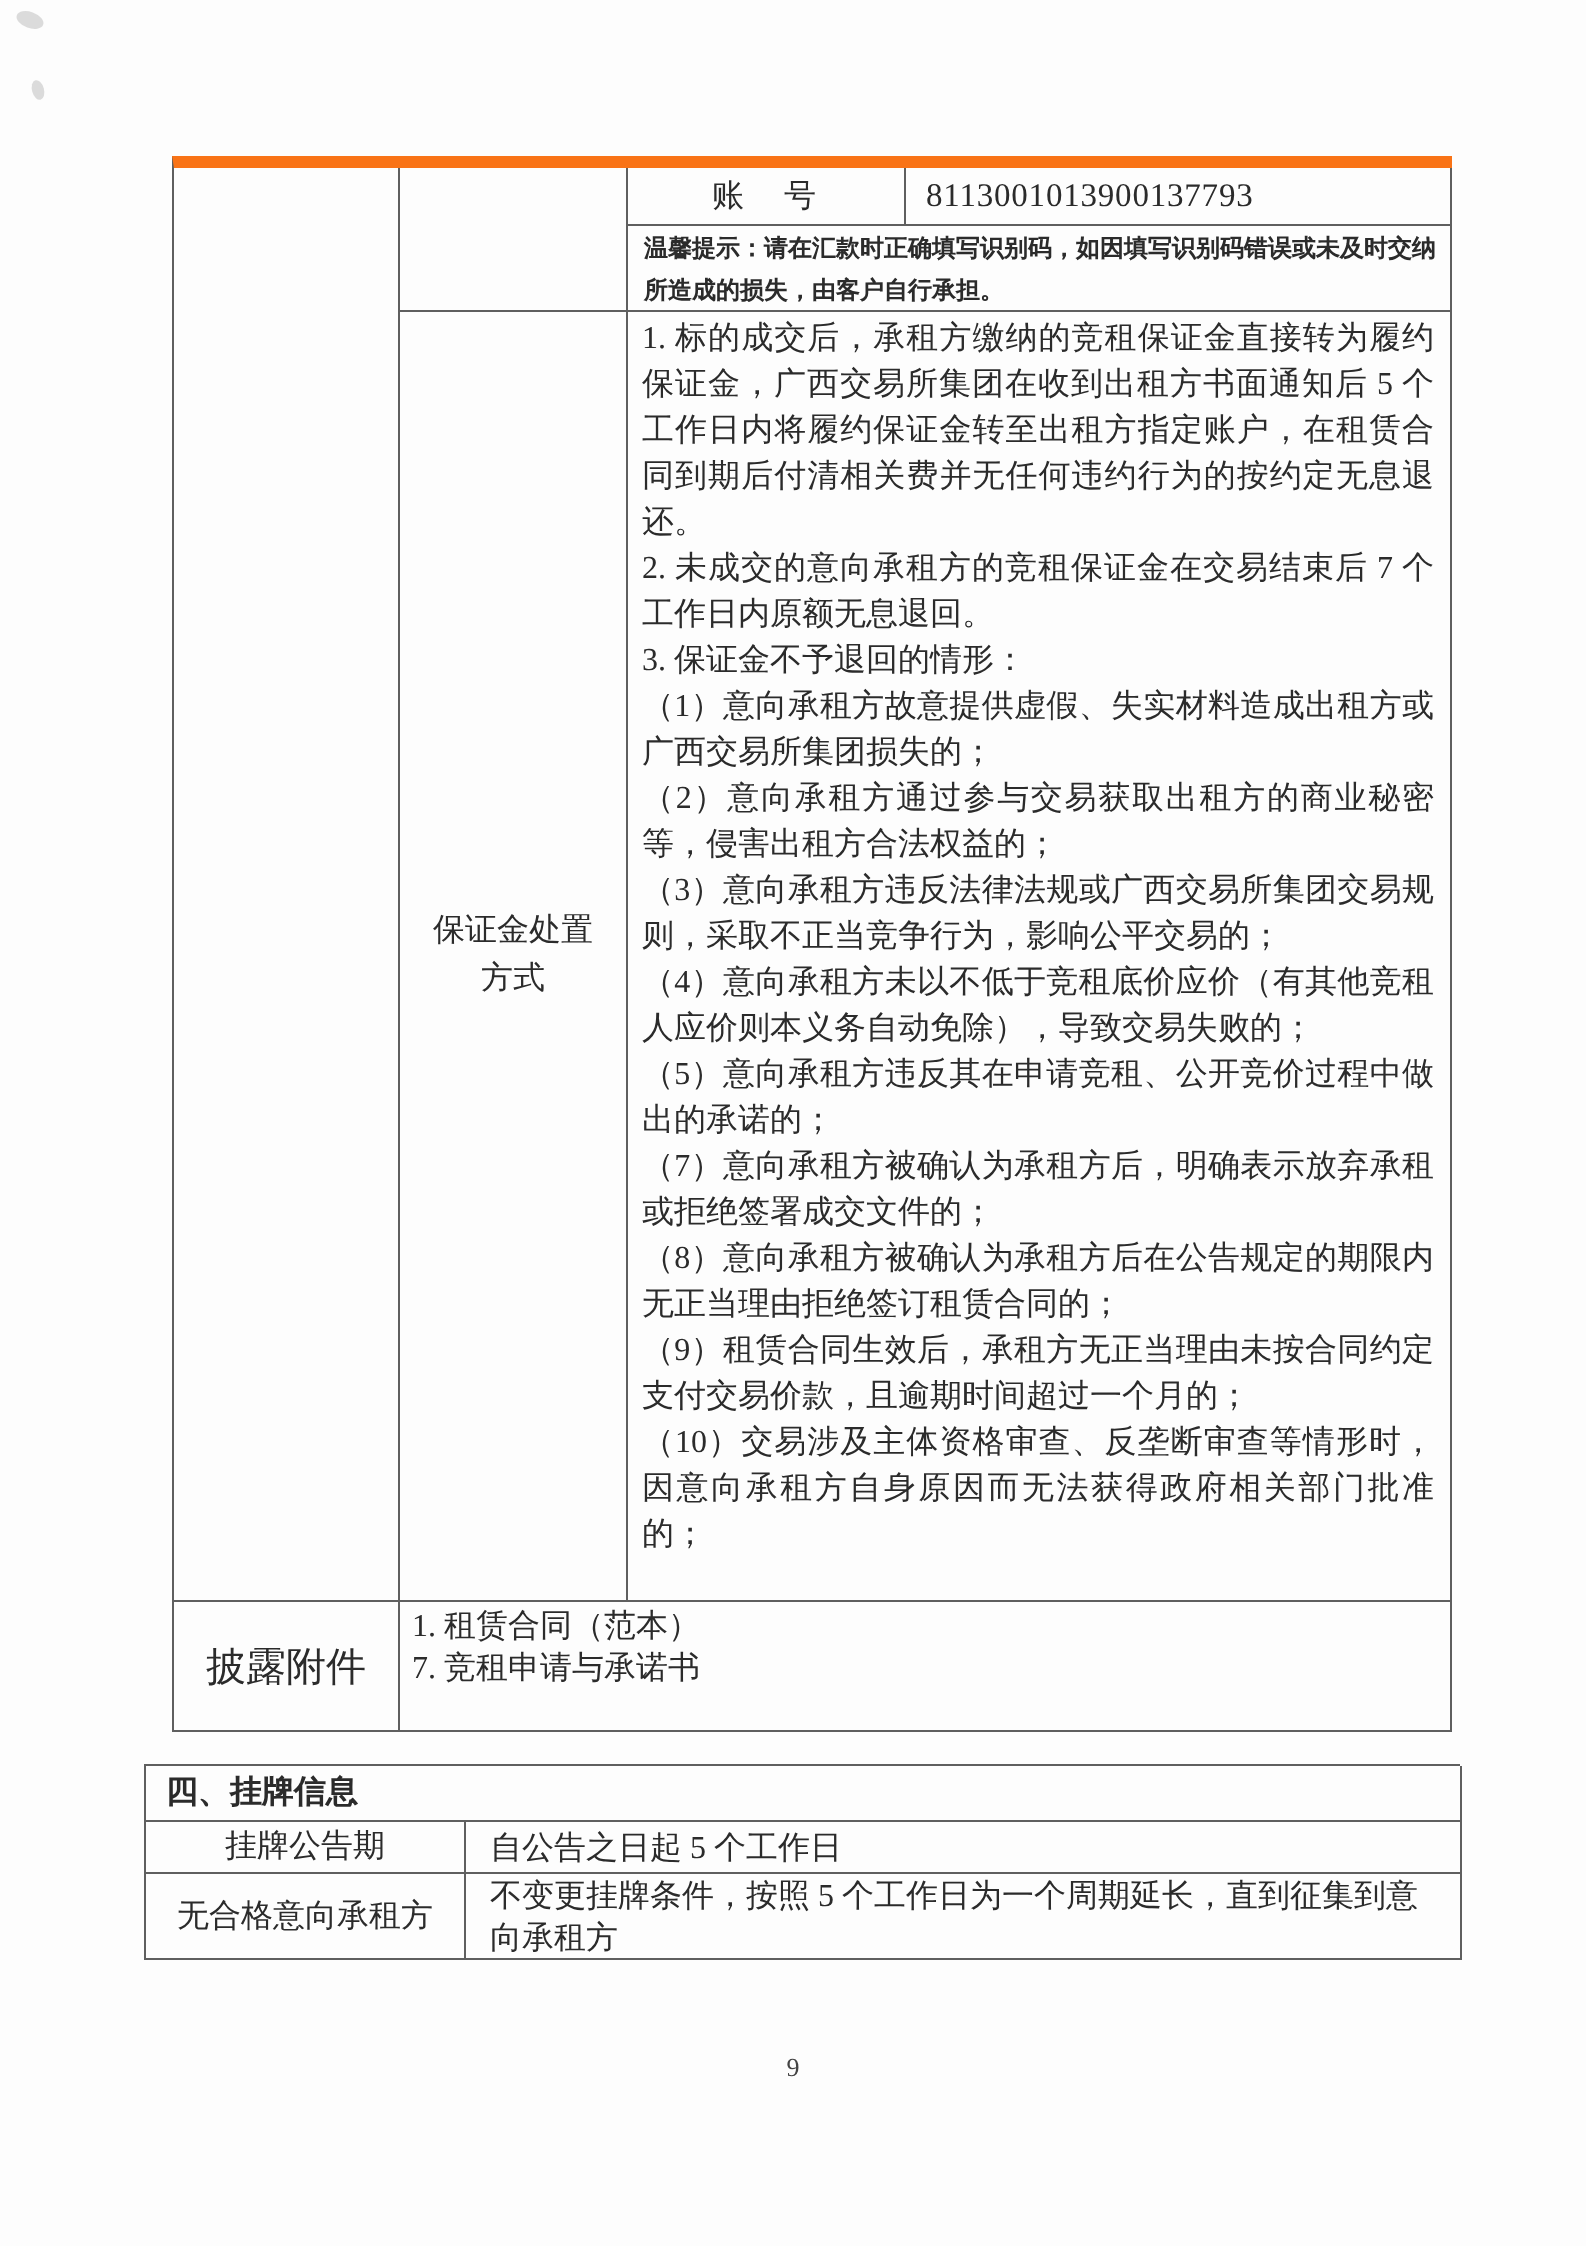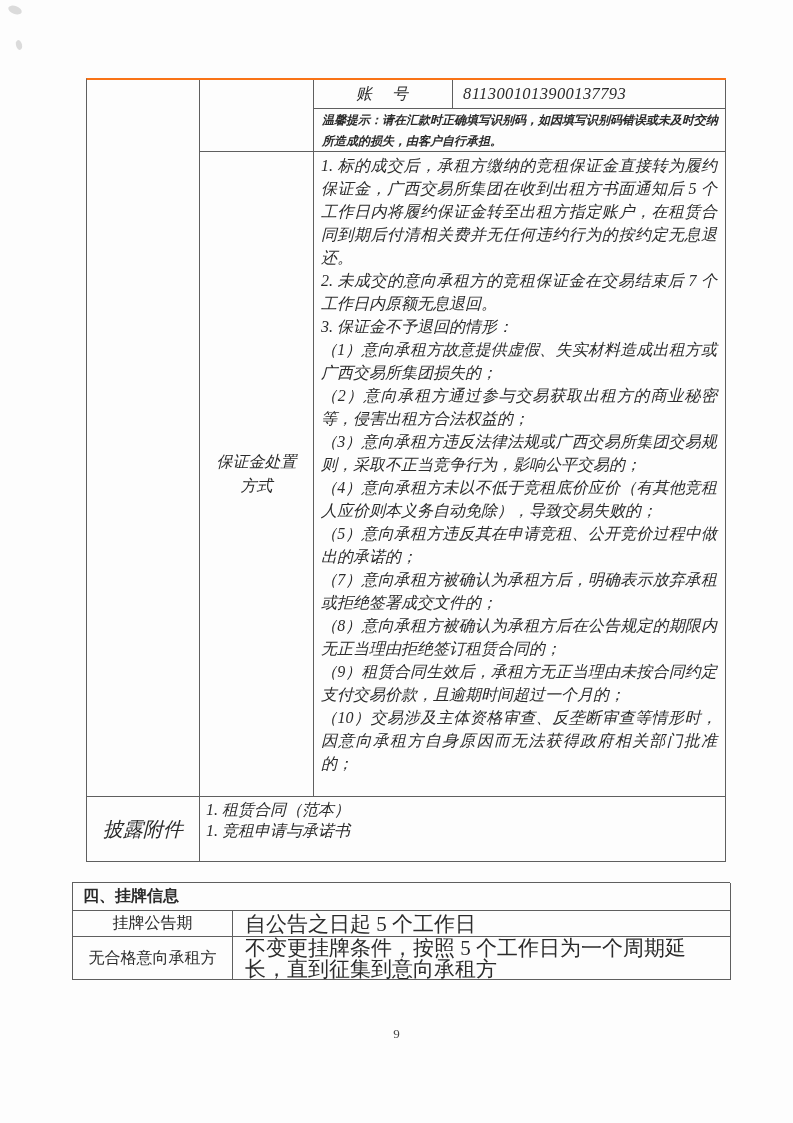--- a/index.html
+++ b/index.html
@@ -15,24 +15,23 @@
   .speck { position:absolute; background:#bfbfbf; border-radius:50%; opacity:.55; }
   .speck1 { left:8px;  top:6px;  width:14px; height:8px;  transform:rotate(20deg); }
   .speck2 { left:16px; top:40px; width:6px;  height:10px; transform:rotate(-15deg); }
 
   
   .table1 {
     position:absolute; left:86px; top:78px;
     display:grid;
     grid-template-columns:113px 114px 139px 273px;
     grid-template-rows:29px 43px 645px 65px;
-    border-top:2px solid #f97316;
+    border-top:6px solid #f97316;
     border-left:1px solid #5f5f5f;
     width:640px;
-    font-style:italic;
   }
   .table1 > div, .table2 > div {
     border-right:1px solid #5f5f5f;
     border-bottom:1px solid #5f5f5f;
     overflow:hidden;
   }
   .cell-a    { grid-column:1; grid-row:1/4; }
   .cell-b    { grid-column:2; grid-row:1/3; }
   .acct-label{ grid-column:3; grid-row:1; display:flex; align-items:center; justify-content:center;
                font-size:16px; letter-spacing:2px; }
@@ -59,21 +58,21 @@
     border-left:1px solid #5f5f5f;
     width:658px;
   }
   .t2-title { grid-column:1/3; grid-row:1; font-weight:bold; font-size:16px;
               display:flex; align-items:center; padding-left:10px; }
   .t2-l1 { grid-column:1; grid-row:2; }
   .t2-v1 { grid-column:2; grid-row:2; }
   .t2-l2 { grid-column:1; grid-row:3; }
   .t2-v2 { grid-column:2; grid-row:3; }
   .t2-label { display:flex; align-items:center; justify-content:center; font-size:16px; }
-  .t2-value { font-size:21px; line-height:21px; padding:2px 6px 0 12px; display:flex;
+  .t2-value { font-size:16px; line-height:21px; padding:2px 6px 0 12px; display:flex;
               flex-direction:column; justify-content:center; }
   .t2-v1.t2-value { justify-content:center; }
 
   .page-number {
     position:absolute; left:0; top:1026px; width:100%;
     text-align:center; font-size:13px; color:#444;
   }
 </style>
 </head>
 <body>
@@ -104,21 +103,21 @@
     <p>（7）意向承租方被确认为承租方后，明确表示放弃承租或拒绝签署成交文件的；</p>
     <p>（8）意向承租方被确认为承租方后在公告规定的期限内无正当理由拒绝签订租赁合同的；</p>
     <p>（9）租赁合同生效后，承租方无正当理由未按合同约定支付交易价款，且逾期时间超过一个月的；</p>
     <p>（10）交易涉及主体资格审查、反垄断审查等情形时，因意向承租方自身原因而无法获得政府相关部门批准的；</p>
 
   </div>
 
   <div class="att-label">披露附件</div>
   <div class="att-body">
     <div>1. 租赁合同（范本）</div>
-    <div>1. 竞租申请与承诺书</div>
+    <div>7. 竞租申请与承诺书</div>
   </div>
 </div>
 
 <div class="table2">
   <div class="t2-title">四、挂牌信息</div>
 
   <div class="t2-l1 t2-label">挂牌公告期</div>
   <div class="t2-v1 t2-value">
     <span>自公告之日起 5 个工作日</span>
   </div>

